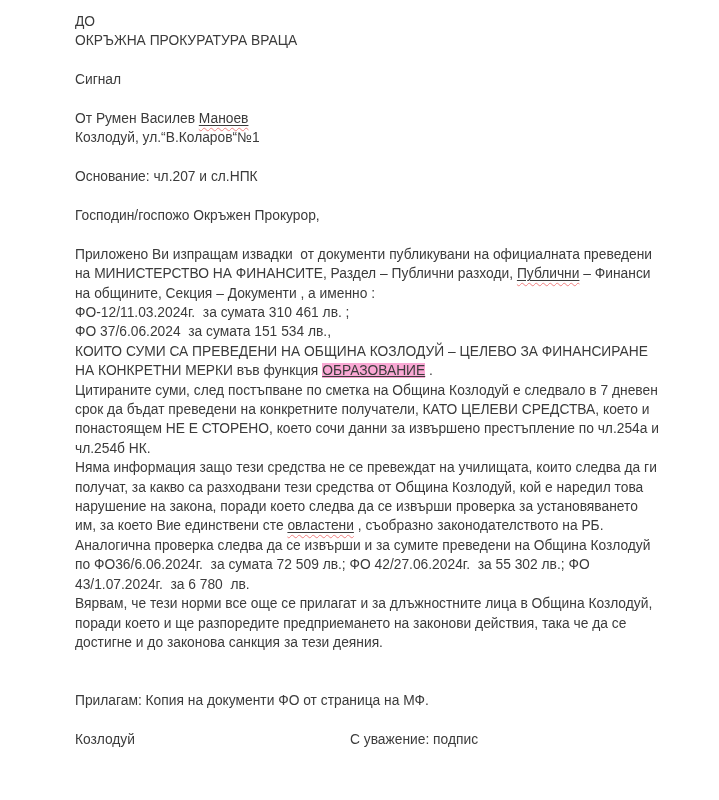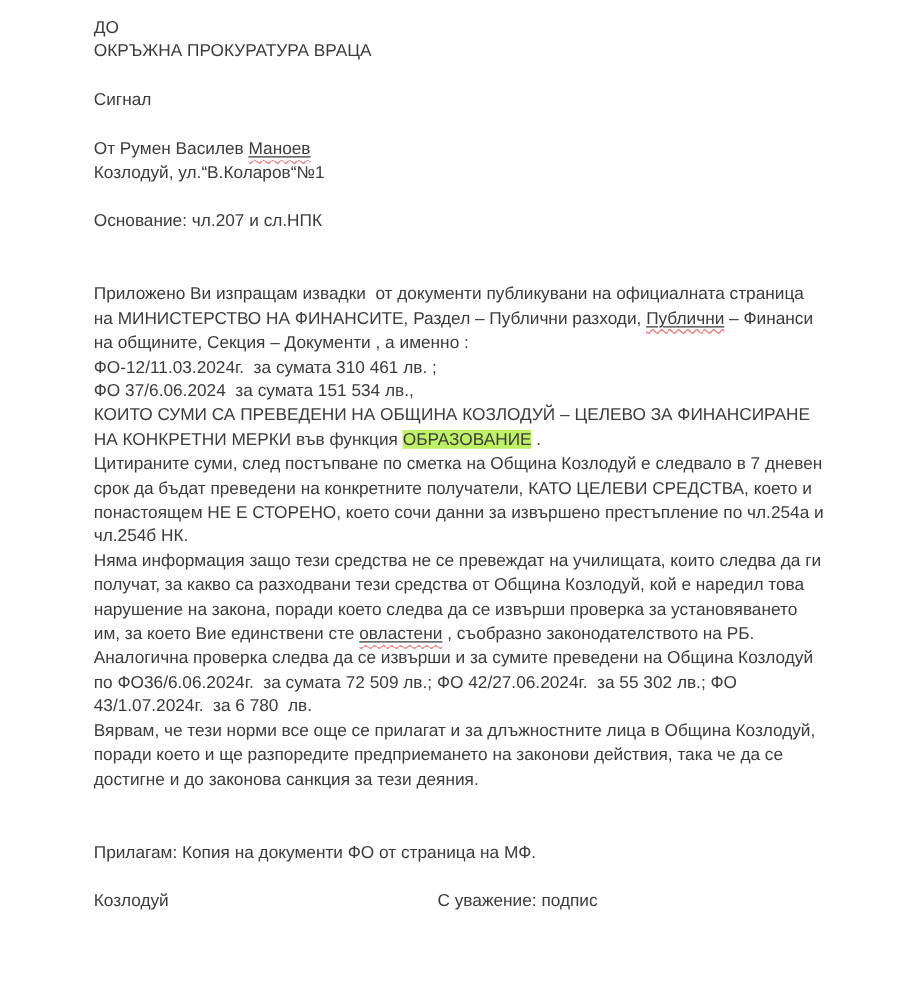--- a/index.html
+++ b/index.html
@@ -32,21 +32,21 @@
     text-decoration: underline;
     text-decoration-thickness: 1px;
     text-underline-offset: 2px;
     text-decoration-color: #3b3b3b;
   }
   .spell {
     text-decoration: underline wavy #f08080;
     text-decoration-thickness: 1px;
     text-underline-offset: 3.5px;
   }
-  .hl { background: #bef264; }
+  .hl { background: #f9a8d4; text-decoration: underline; }
   .sign-row {
     position: relative;
     height: 19.4px;
   }
   .sign-right {
     position: absolute;
     left: 275px;
     top: 0;
     white-space: pre;
   }
@@ -67,24 +67,25 @@
 
   <p><span>От Румен Василев </span><span class="spell"><span class="u">Маноев</span></span></p>
   <p>Козлодуй, ул.“В.Коларов“№1</p>
 
   <div class="blank"></div>
 
   <p>Основание: чл.207 и сл.НПК</p>
 
   <div class="blank"></div>
 
+  <p>Господин/госпожо Окръжен Прокурор,</p>
 
   <div class="blank"></div>
 
-  <p><span>Приложено Ви изпращам извадки  от документи публикувани на официалната страница на МИНИСТЕРСТВО НА ФИНАНСИТЕ, Раздел – Публични разходи, </span><span class="spell"><span class="u">Публични</span></span><span> – Финанси на общините, Секция – Документи , а именно :</span></p>
+  <p><span>Приложено Ви изпращам извадки  от документи публикувани на официалната преведени на МИНИСТЕРСТВО НА ФИНАНСИТЕ, Раздел – Публични разходи, </span><span class="spell"><span class="u">Публични</span></span><span> – Финанси на общините, Секция – Документи , а именно :</span></p>
 
   <p>ФО-12/11.03.2024г.  за сумата 310 461 лв. ;</p>
   <p>ФО 37/6.06.2024  за сумата 151 534 лв.,</p>
 
   <p><span>КОИТО СУМИ СА ПРЕВЕДЕНИ НА ОБЩИНА КОЗЛОДУЙ – ЦЕЛЕВО ЗА ФИНАНСИРАНЕ НА КОНКРЕТНИ МЕРКИ във функция </span><span class="hl">ОБРАЗОВАНИЕ</span><span> .</span></p>
 
   <p>Цитираните суми, след постъпване по сметка на Община Козлодуй е следвало в 7 дневен срок да бъдат преведени на конкретните получатели, КАТО ЦЕЛЕВИ СРЕДСТВА, което и понастоящем НЕ Е СТОРЕНО, което сочи данни за извършено престъпление по чл.254а и чл.254б НК.</p>
 
   <p><span>Няма информация защо тези средства не се превеждат на училищата, които следва да ги получат, за какво са разходвани тези средства от Община Козлодуй, кой е наредил това нарушение на закона, поради което следва да се извърши проверка за установяването им, за което Вие единствени сте </span><span class="spell"><span class="u">овластени</span></span><span> , съобразно законодателството на РБ.</span></p>
 

